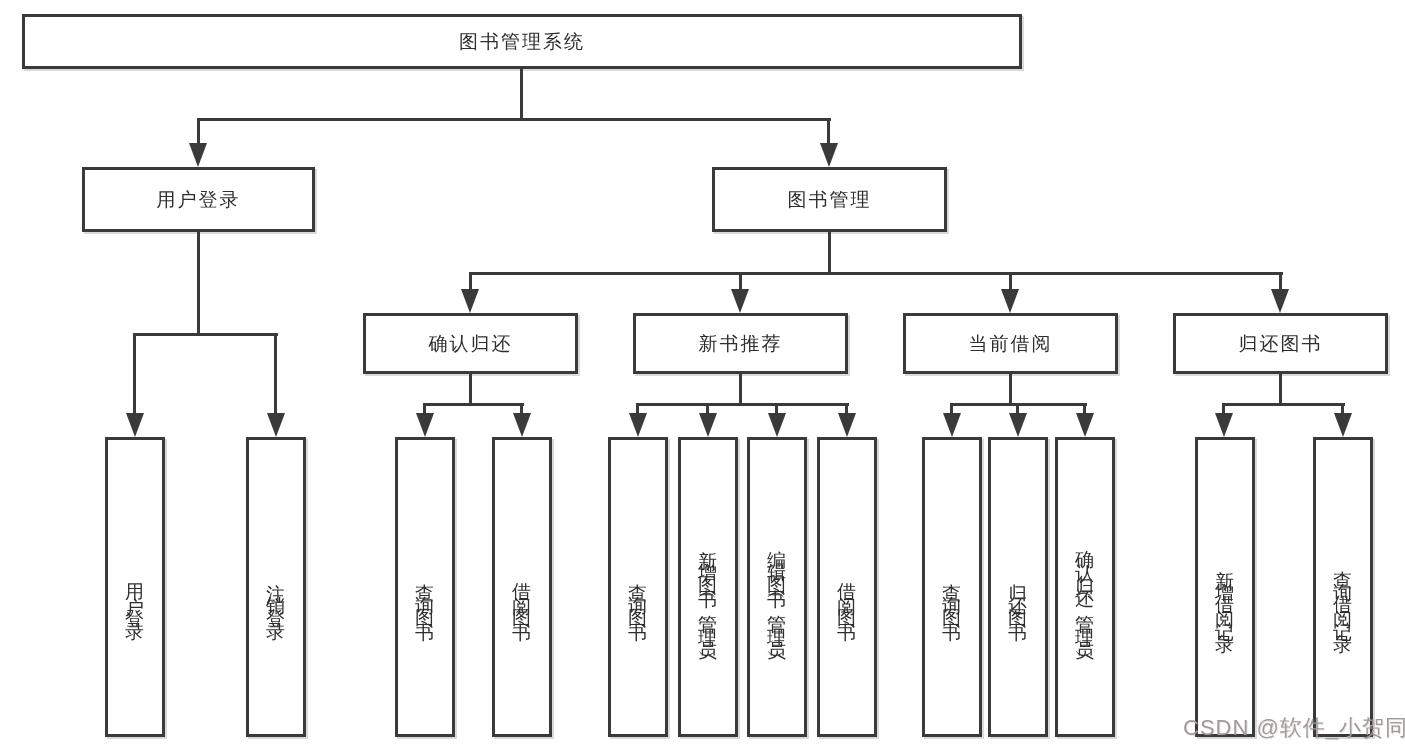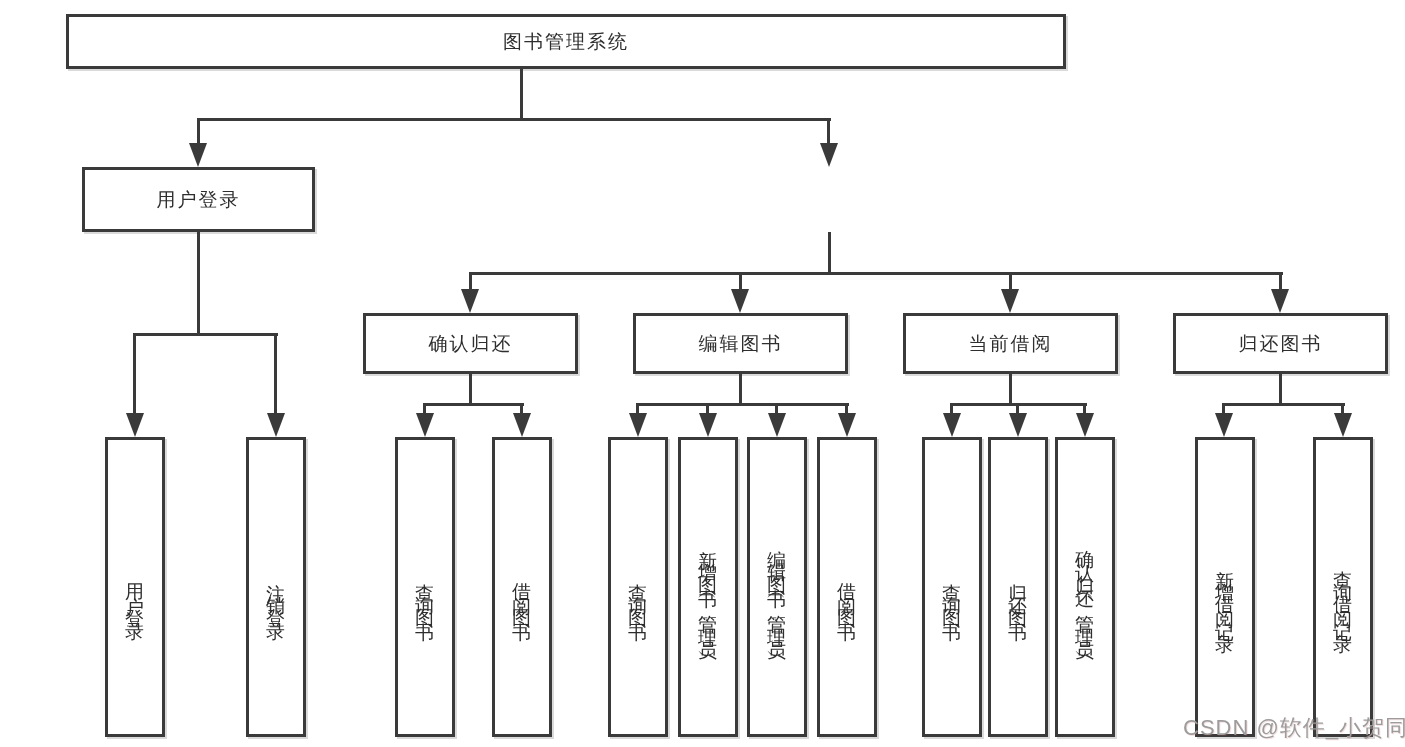--- a/index.html
+++ b/index.html
@@ -30,33 +30,36 @@
     position:absolute;left:1183px;top:713px;z-index:5;white-space:nowrap;
     font-size:22px;color:var(--wm,#9c9c9c);letter-spacing:1px;
     text-shadow:1px 1px 0 rgba(200,90,90,.18);
   }
 </style>
 </head>
 <body>
 
 <div id="stage" style="--line: #3a3a3a; --text: #2e2e2e; --bg: #ffffff; --wm: #9c9c9c;">
 
-  <div class="node" style="left:22px;top:14px;width:1000px;height:55px;margin-left:44px;">
+  <div class="node" style="left:22px;top:14px;width:1000px;height:55px;">
     <span class="label">图书管理系统</span>
   </div>
 
   <div class="node" style="left:82px;top:167px;width:233px;height:65px;">
     <span class="label">用户登录</span>
   </div>
+  <div class="node" style="left:712px;top:167px;width:235px;height:65px;">
+    <span class="label">图书管理</span>
+  </div>
 
   <div class="node" style="left:363px;top:313px;width:215px;height:61px;">
     <span class="label">确认归还</span>
   </div>
   <div class="node" style="left:633px;top:313px;width:215px;height:61px;">
-    <span class="label">编辑图书</span>
+    <span class="label">新书推荐</span>
   </div>
   <div class="node" style="left:903px;top:313px;width:215px;height:61px;">
     <span class="label">当前借阅</span>
   </div>
   <div class="node" style="left:1173px;top:313px;width:215px;height:61px;">
     <span class="label">归还图书</span>
   </div>
 
   <div class="node vert" style="left:105px;top:437px;width:60px;height:300px;">
     <span class="label">用户登录</span>

